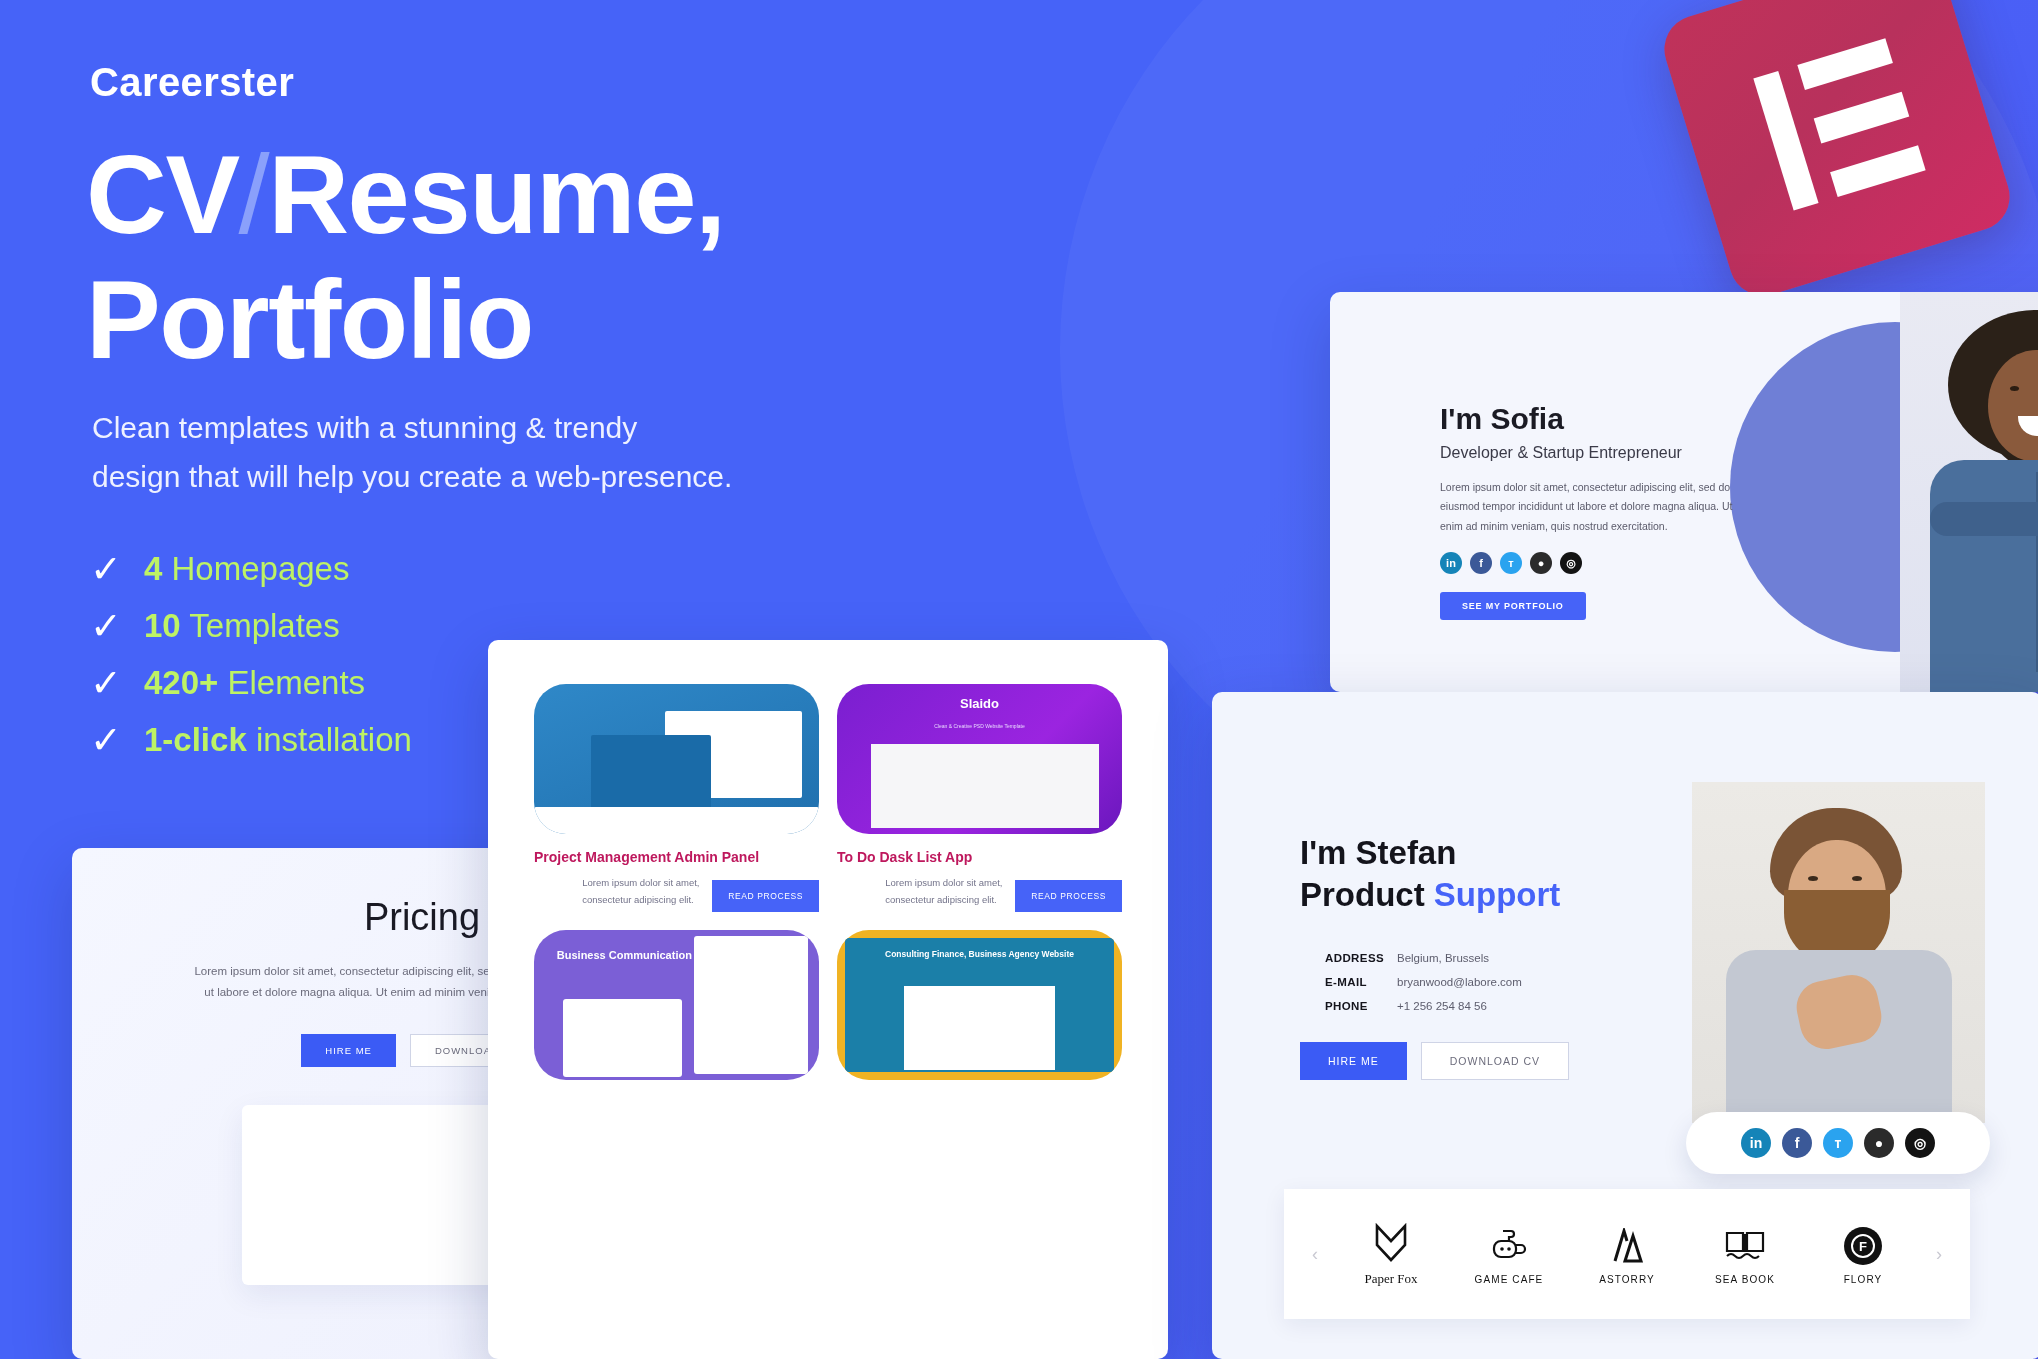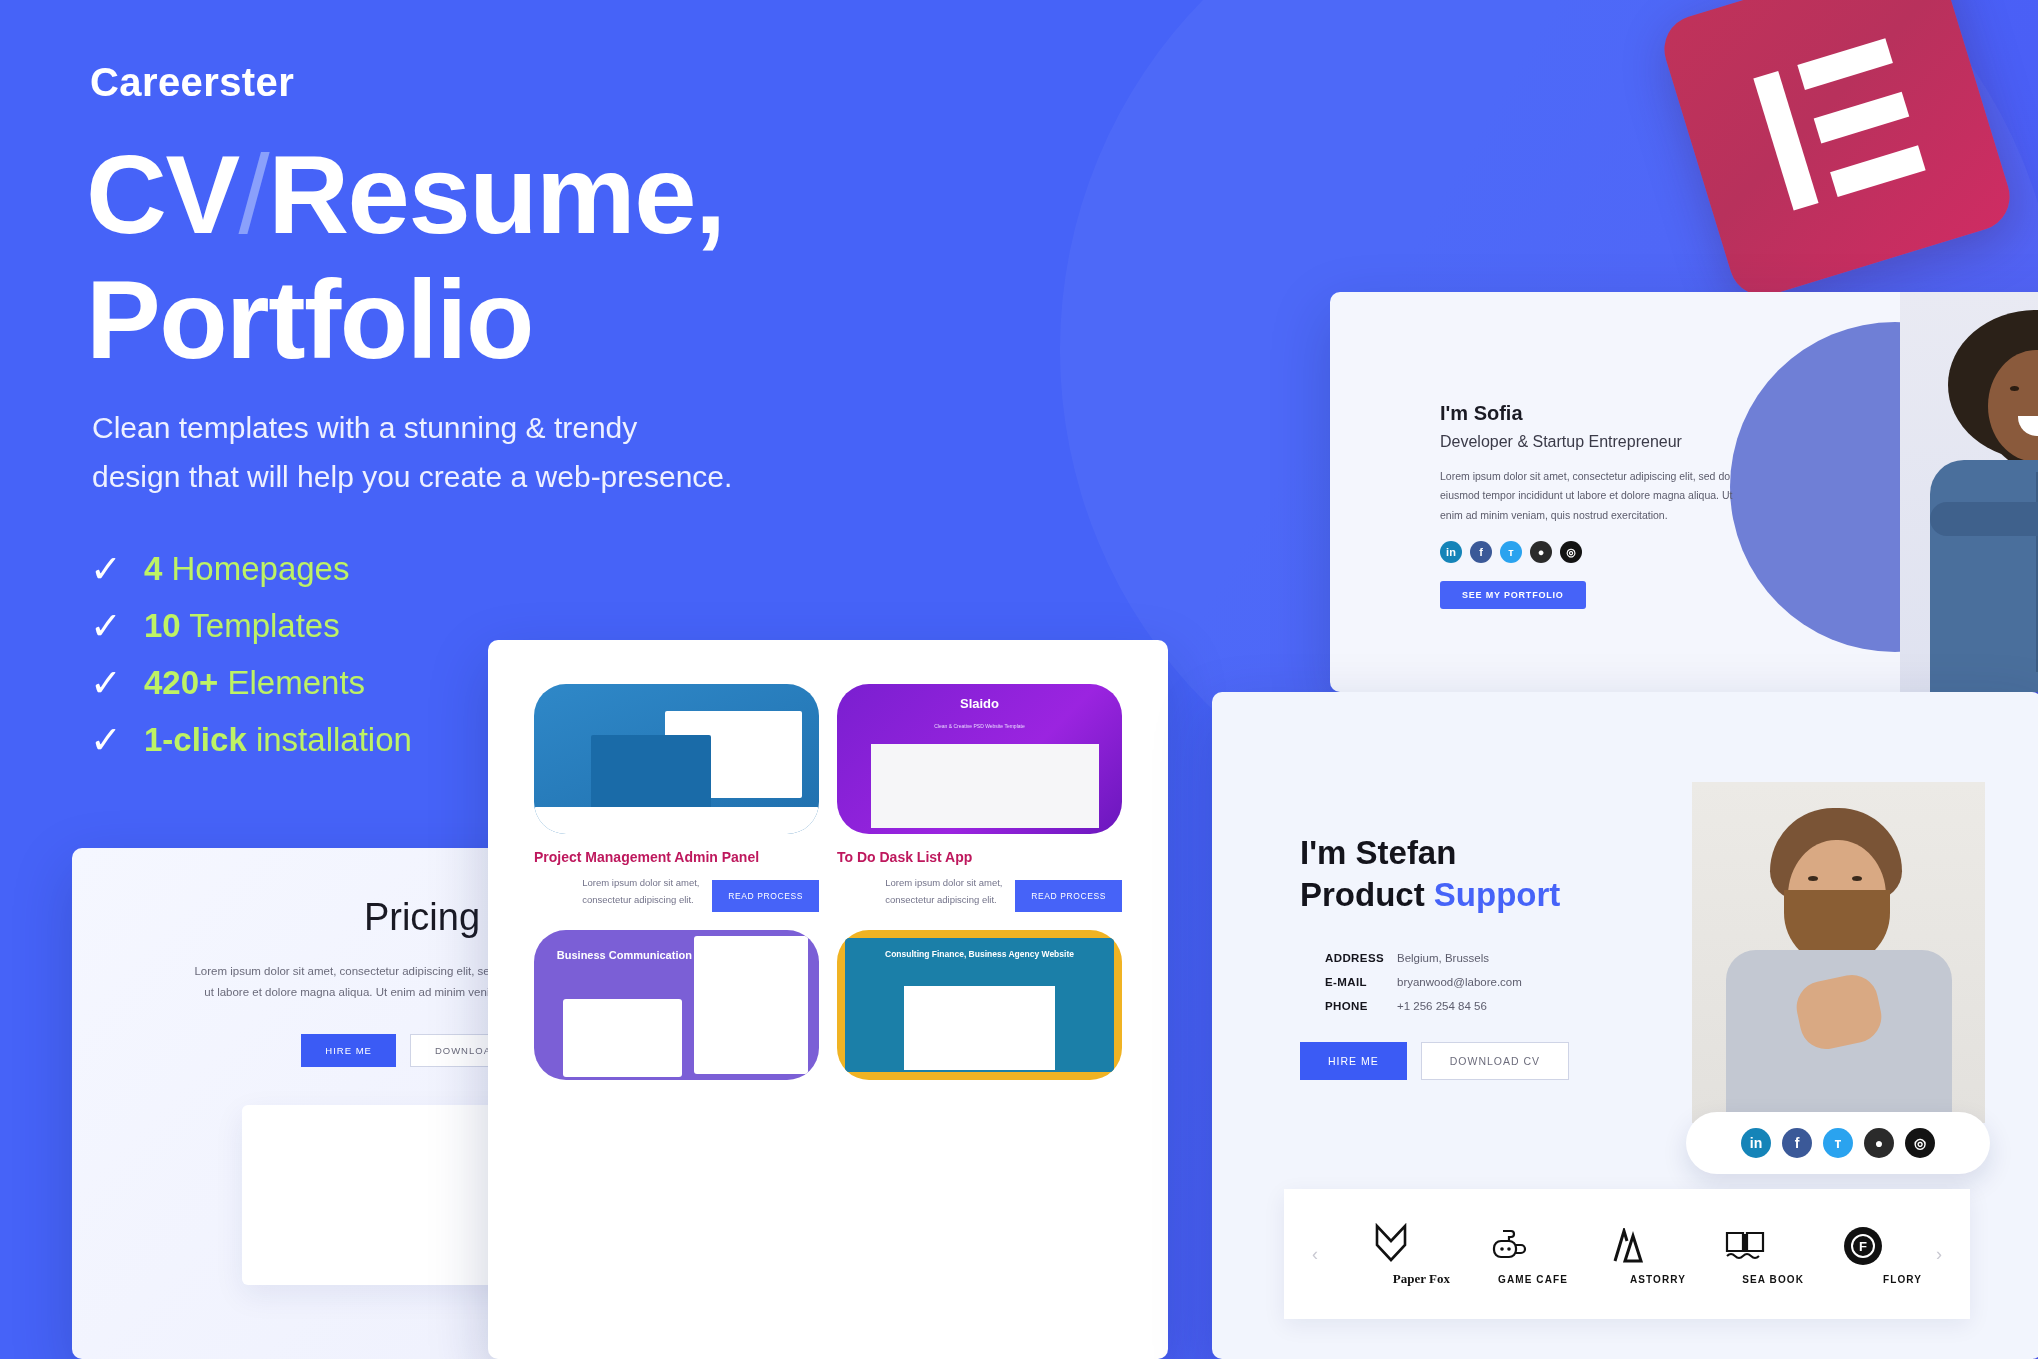--- a/index.html
+++ b/index.html
@@ -70,21 +70,21 @@
   }
 
   
   #sofia-card { left: 1330px; top: 292px; width: 860px; height: 400px; }
   #sofia-card .blob {
     position: absolute; right: 130px; top: 30px;
     width: 330px; height: 330px; border-radius: 50%;
     background: #6f7fd6;
   }
   .sofia-body { position: absolute; left: 110px; top: 110px; width: 310px; }
-  .sofia-name { font-size: 20px; font-weight: bold; color: #1b1b24; }
+  .sofia-name { font-size: 30px; font-weight: bold; color: #1b1b24; }
   .sofia-role { font-size: 16px; color: #3a3a48; margin-top: 8px; }
   .sofia-desc { font-size: 10.5px; color: #5b5b6b; line-height: 1.85; margin-top: 16px; }
   .soc-row { display: flex; gap: 8px; margin-top: 16px; }
   .soc {
     width: 22px; height: 22px; border-radius: 50%;
     display: flex; align-items: center; justify-content: center;
     color: #fff; font-size: 11px; font-weight: bold;
   }
   .btn-portfolio {
     margin-top: 18px; display: inline-block;
@@ -142,21 +142,21 @@
     box-shadow: 0 10px 26px rgba(20,30,90,0.12);
   }
   .soc-pill .soc { width: 30px; height: 30px; font-size: 14px; }
   .logos-strip {
     position: absolute; left: 72px; bottom: 40px; width: 686px; height: 130px;
     background: #fff; display: flex; align-items: center; justify-content: center; gap: 0;
     box-shadow: 0 6px 22px rgba(20,30,90,0.07);
   }
   .logo-cell { width: 118px; text-align: center; color: #121212; }
   .logo-glyph { height: 44px; display:flex; align-items:center; justify-content:center; }
-  .logo-name { font-size: 10px; font-weight: bold; letter-spacing: 1.1px; margin-top: 6px; text-align: right; }
+  .logo-name { font-size: 10px; font-weight: normal; letter-spacing: 1.1px; margin-top: 6px; }
   .logo-name.serif { font-family: "Liberation Serif", serif; font-size: 13px; letter-spacing: 0; }
   .carousel-arrow { color: #c9c9d2; font-size: 18px; padding: 0 14px; cursor: pointer; }
 
   
   #pricing-card {
     left: 72px; top: 848px; width: 700px; height: 511px;
     background: linear-gradient(135deg,#f5f7ff 0%,#eef0fd 100%);
   }
   .pricing-title { margin-top: 48px; text-align: center; font-size: 38px; font-weight: 500; color: #1a1a24; }
   .pricing-desc {

